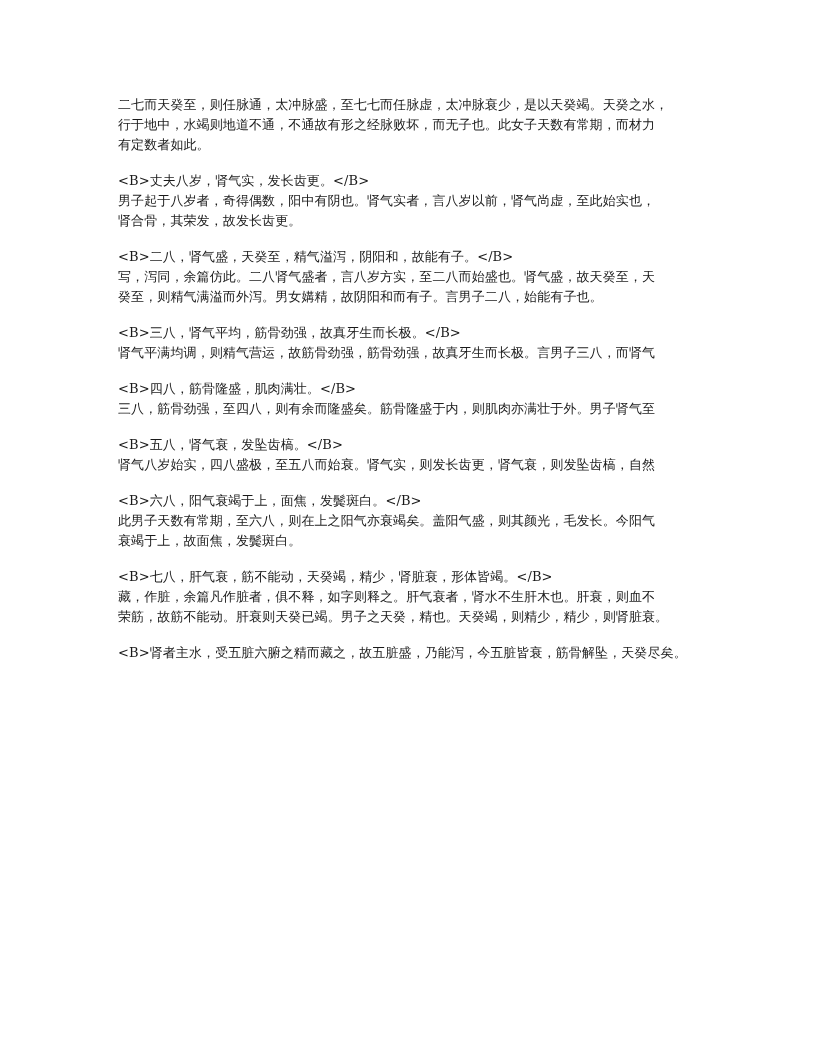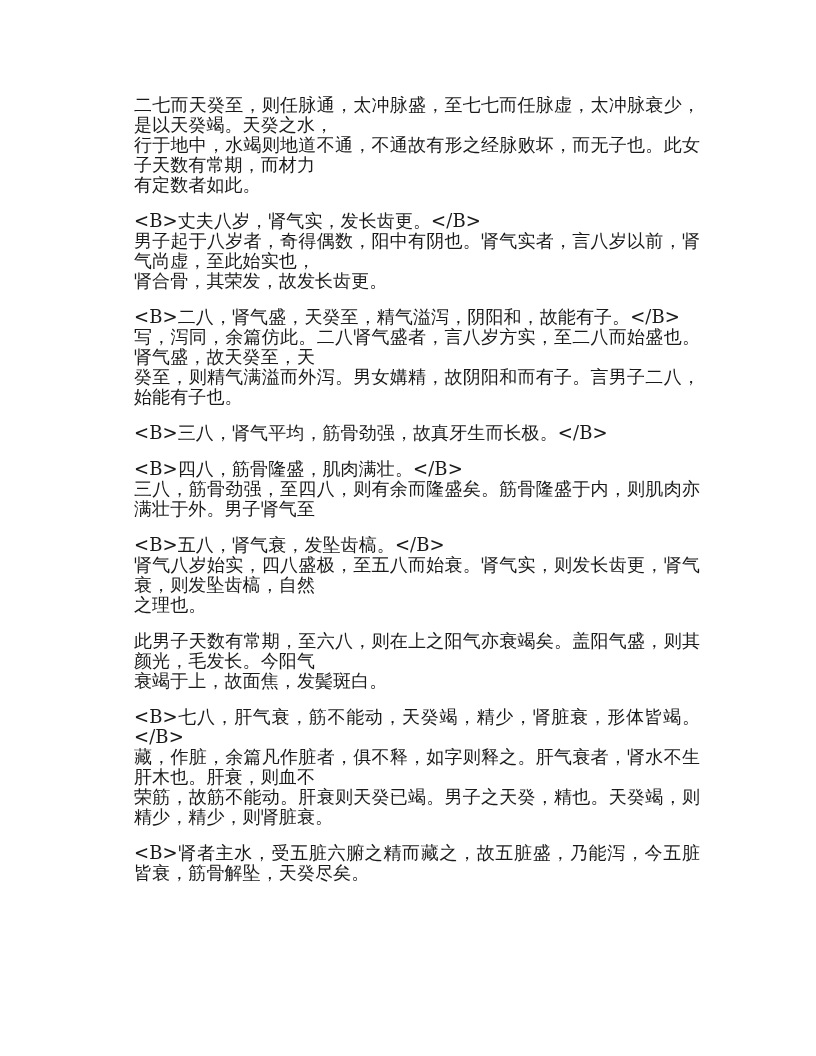--- a/index.html
+++ b/index.html
@@ -15,22 +15,22 @@
       font-family: "DejaVu Serif", "Liberation Serif", serif;
       color: #1a1a1a;
     }
     .page {
       position: absolute;
       left: 118px;
       top: 95px;
       width: 582px;
     }
     .para {
-      margin: 0 0 16px 16px;
-      font-size: 18px;
+      margin: 0 0 16px 0;
+      font-size: 13px;
       line-height: 20px;
       letter-spacing: 0.1px;
       text-align: justify;
       text-justify: inter-character;
       word-break: break-all;
     }
     .para .line {
       display: block;
     }
   </style>
@@ -48,31 +48,32 @@
     <span class="line">男子起于八岁者，奇得偶数，阳中有阴也。肾气实者，言八岁以前，肾气尚虚，至此始实也，</span>
     <span class="line">肾合骨，其荣发，故发长齿更。</span>
   </p>
   <p class="para">
     <span class="line">&lt;B&gt;二八，肾气盛，天癸至，精气溢泻，阴阳和，故能有子。&lt;/B&gt;</span>
     <span class="line">写，泻同，余篇仿此。二八肾气盛者，言八岁方实，至二八而始盛也。肾气盛，故天癸至，天</span>
     <span class="line">癸至，则精气满溢而外泻。男女媾精，故阴阳和而有子。言男子二八，始能有子也。</span>
   </p>
   <p class="para">
     <span class="line">&lt;B&gt;三八，肾气平均，筋骨劲强，故真牙生而长极。&lt;/B&gt;</span>
+    <span class="line">肾气平满均调，则精气营运，故筋骨劲强，筋骨劲强，故真牙生而长极。言男子三八，而肾气</span>
   </p>
   <p class="para">
     <span class="line">&lt;B&gt;四八，筋骨隆盛，肌肉满壮。&lt;/B&gt;</span>
     <span class="line">三八，筋骨劲强，至四八，则有余而隆盛矣。筋骨隆盛于内，则肌肉亦满壮于外。男子肾气至</span>
   </p>
   <p class="para">
     <span class="line">&lt;B&gt;五八，肾气衰，发坠齿槁。&lt;/B&gt;</span>
     <span class="line">肾气八岁始实，四八盛极，至五八而始衰。肾气实，则发长齿更，肾气衰，则发坠齿槁，自然</span>
-    <span class="line">之理也。</span>
   </p>
   <p class="para">
+    <span class="line">&lt;B&gt;六八，阳气衰竭于上，面焦，发鬓斑白。&lt;/B&gt;</span>
     <span class="line">此男子天数有常期，至六八，则在上之阳气亦衰竭矣。盖阳气盛，则其颜光，毛发长。今阳气</span>
     <span class="line">衰竭于上，故面焦，发鬓斑白。</span>
   </p>
   <p class="para">
     <span class="line">&lt;B&gt;七八，肝气衰，筋不能动，天癸竭，精少，肾脏衰，形体皆竭。&lt;/B&gt;</span>
     <span class="line">藏，作脏，余篇凡作脏者，俱不释，如字则释之。肝气衰者，肾水不生肝木也。肝衰，则血不</span>
     <span class="line">荣筋，故筋不能动。肝衰则天癸已竭。男子之天癸，精也。天癸竭，则精少，精少，则肾脏衰。</span>
   </p>
   <p class="para">
     <span class="line">&lt;B&gt;肾者主水，受五脏六腑之精而藏之，故五脏盛，乃能泻，今五脏皆衰，筋骨解坠，天癸尽矣。</span>

